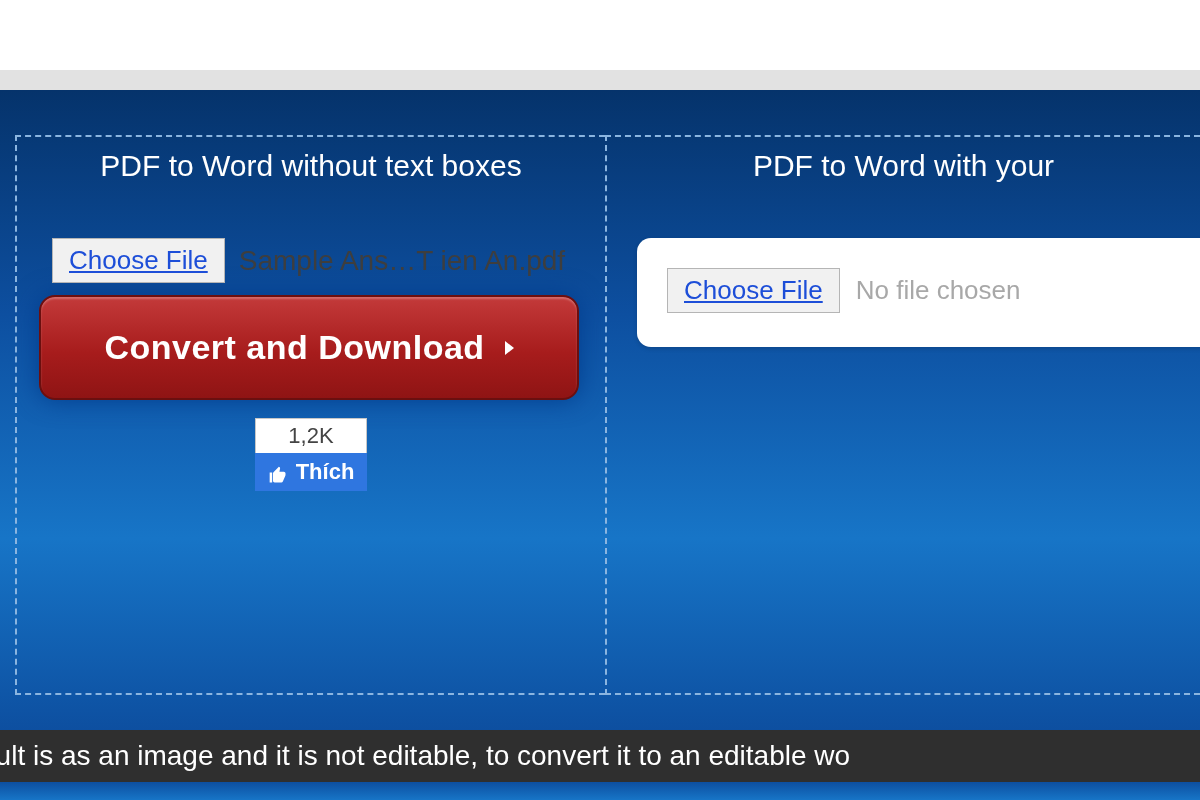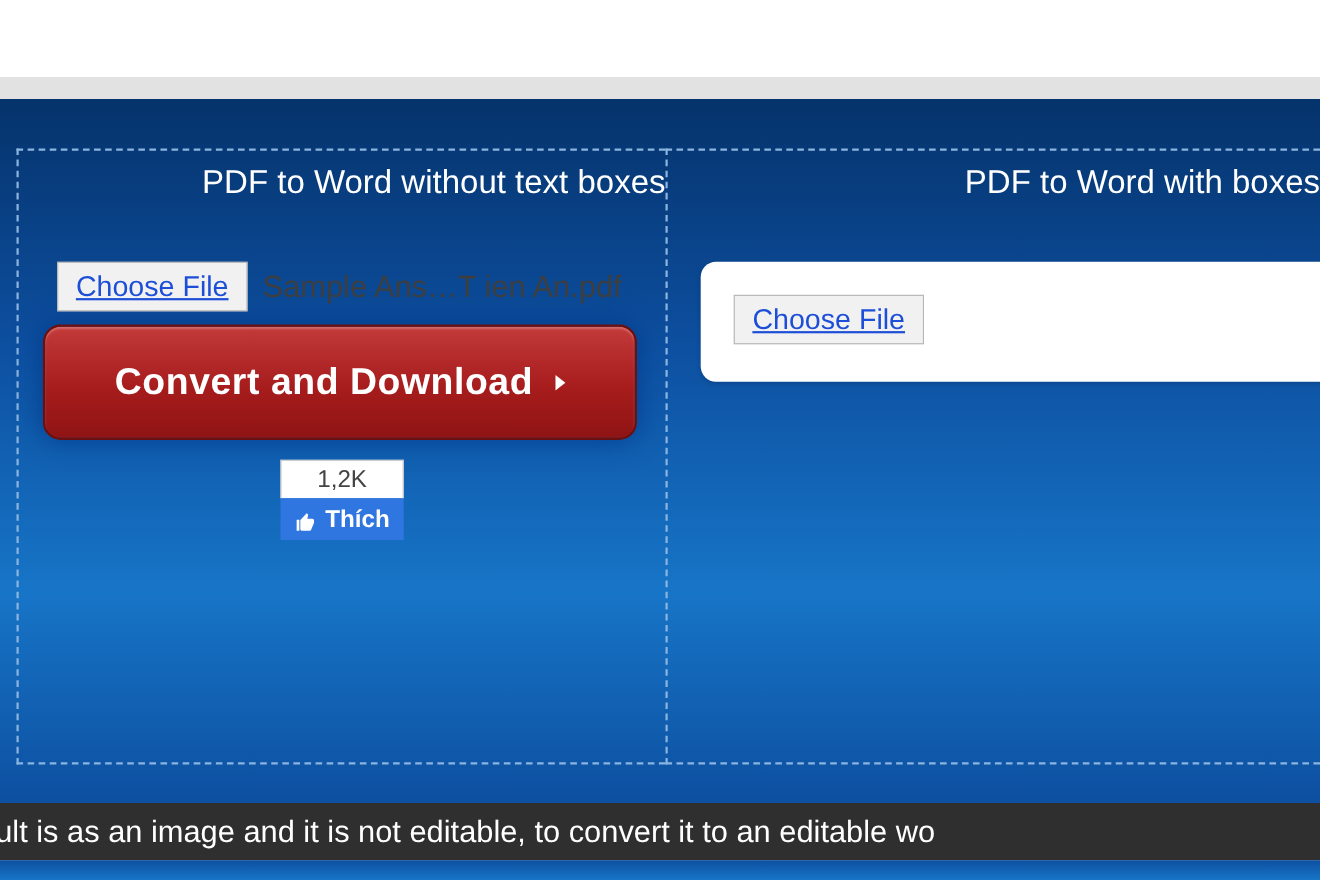--- a/index.html
+++ b/index.html
@@ -43,21 +43,21 @@
   .col-right {
     width: 595px;
     border-top: 2px dashed #8bb5e0;
     border-left: 2px dashed #8bb5e0;
     border-bottom: 2px dashed #8bb5e0;
   }
 
   .col-title {
     color: #ffffff;
     font-size: 30px;
-    text-align: right;
+    text-align: center;
     margin-top: 12px;
     font-weight: 400;
   }
 
   .file-row {
     margin: 55px 0 0 35px;
     display: flex;
     align-items: center;
     gap: 14px;
   }
@@ -200,25 +200,26 @@
         <div class="like-btn">
           <svg class="thumb" viewBox="0 0 24 24">
             <path d="M2 21h3V9H2v12zm19-11c0-1.1-.9-2-2-2h-5.3l.8-3.8v-.3c0-.4-.2-.8-.4-1.1L13 2 6.6 8.6C6.2 9 6 9.5 6 10v9c0 1.1.9 2 2 2h8c.8 0 1.5-.5 1.8-1.2l3-7c.1-.3.2-.5.2-.8v-2z"></path>
           </svg>
           <span>Thích</span>
         </div>
       </div>
     </div>
 
     <div class="col col-right">
-      <h2 class="col-title">PDF to Word with boxes</h2>
+      <h2 class="col-title">PDF to Word with your</h2>
 
       <div class="upload-card">
         <div class="upload-row">
           <button class="choose-btn">Choose File</button>
+          <span class="no-file">No file chosen</span>
         </div>
       </div>
     </div>
 
   </div>
 </div>
 
 <div class="notice-bar">ted result is as an image and it is not editable, to convert it to an editable wo</div>
 <div class="bottom-blue"></div>
 

